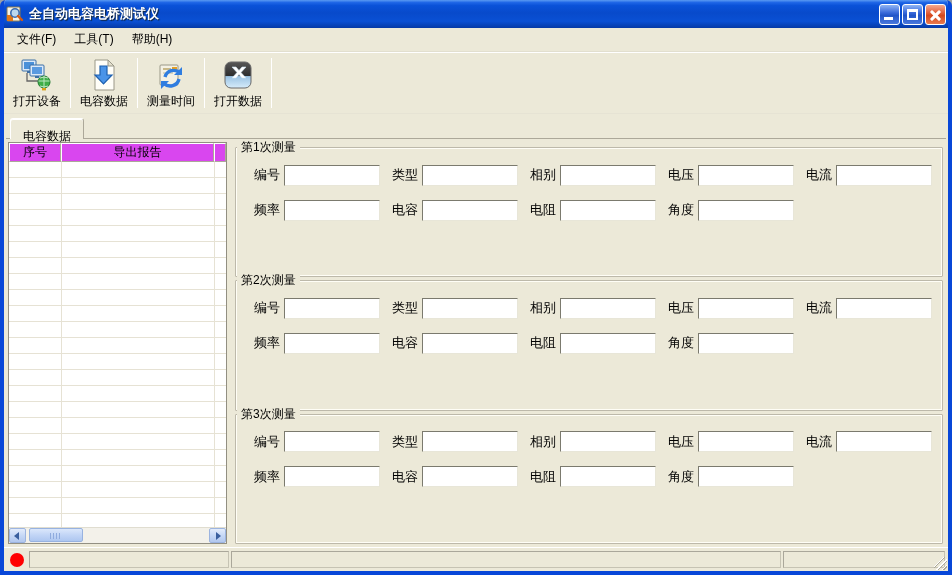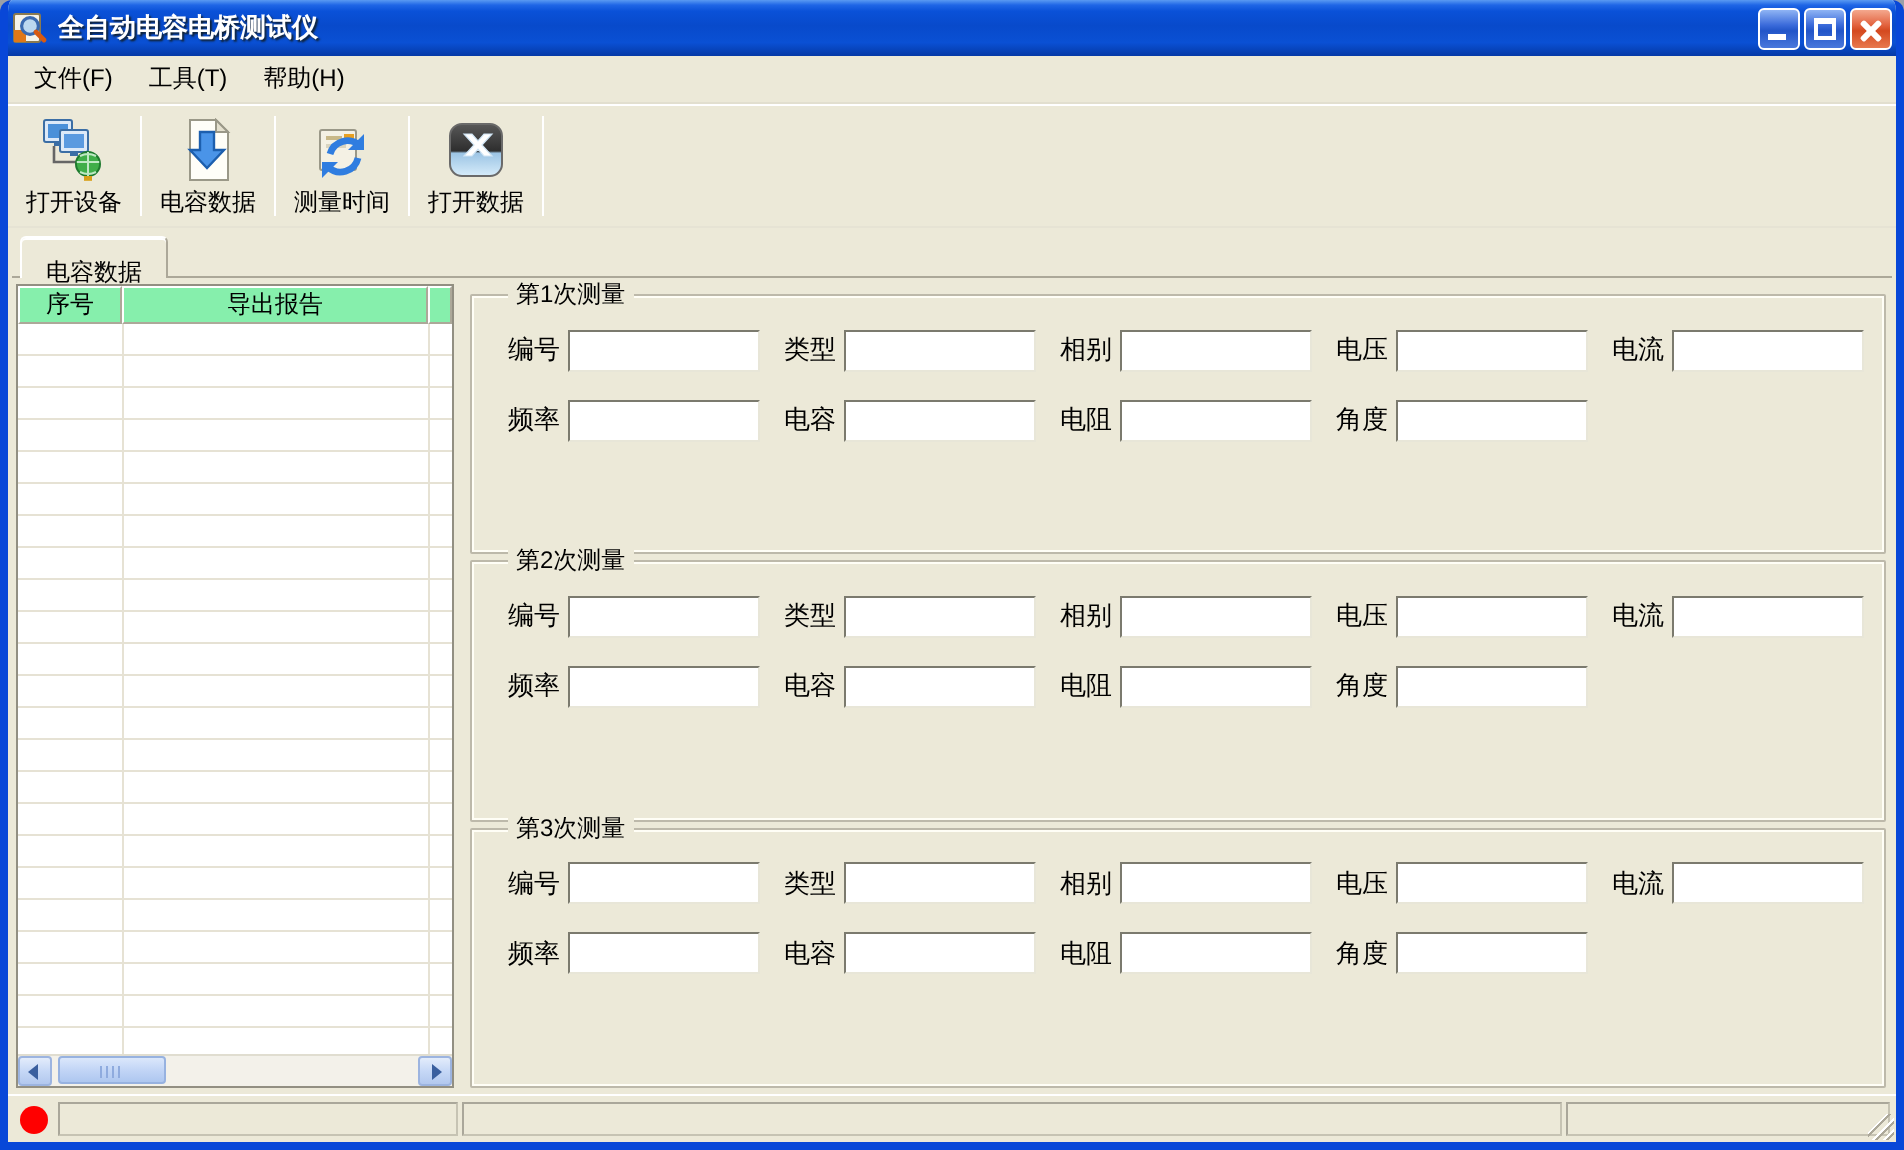--- a/index.html
+++ b/index.html
@@ -91,21 +91,21 @@
   }
 
   
   .tablepanel {
     flex:0 0 219px; display:flex; flex-direction:column;
     border:1px solid #928f82; background:#fff; min-height:0;
   }
   .thead { flex:0 0 19px; display:flex; background:#ece9d8; }
   .th {
     font-size:12px; text-align:center; line-height:17px;
-    background:#86efac;
+    background:#d946ef;
     border-top:1px solid #fff; border-left:1px solid #fff;
     border-right:1px solid #aca899; border-bottom:1px solid #aca899;
     overflow:hidden; white-space:nowrap;
   }
   .th.c0 { flex:0 0 52px; }
   .th.c1 { flex:0 0 153px; }
   .th.c2 { flex:1; }
   .tbody {
     flex:1; position:relative; min-height:0;
     background:
@@ -136,21 +136,21 @@
   }
 
   
   .groups { flex:1; display:flex; flex-direction:column; margin-left:8px; padding-top:5px; gap:3px; min-width:0; }
   .groupbox {
     flex:1; position:relative;
     border:1px solid #bdb9aa; border-radius:1px;
     box-shadow: 1px 1px 0 #fffef6 inset, -1px -1px 0 #fffef6 inset;
   }
   .gtitle {
-    position:absolute; top:-8px; left:18px;
+    position:absolute; top:-8px; left:1px;
     background:#ece9d8; padding:0 4px; font-size:12px; line-height:14px;
   }
   .gfields {
     display:grid; grid-template-columns:repeat(5,1fr);
     row-gap:13px; padding:16px 10px 6px 6px;
   }
   .fcell { display:flex; align-items:center; justify-content:flex-end; height:22px; }
   .flabel { font-size:13px; margin-right:4px; white-space:nowrap; }
   .finput {
     width:96px; height:21px; font-size:12px; padding:1px 3px;

